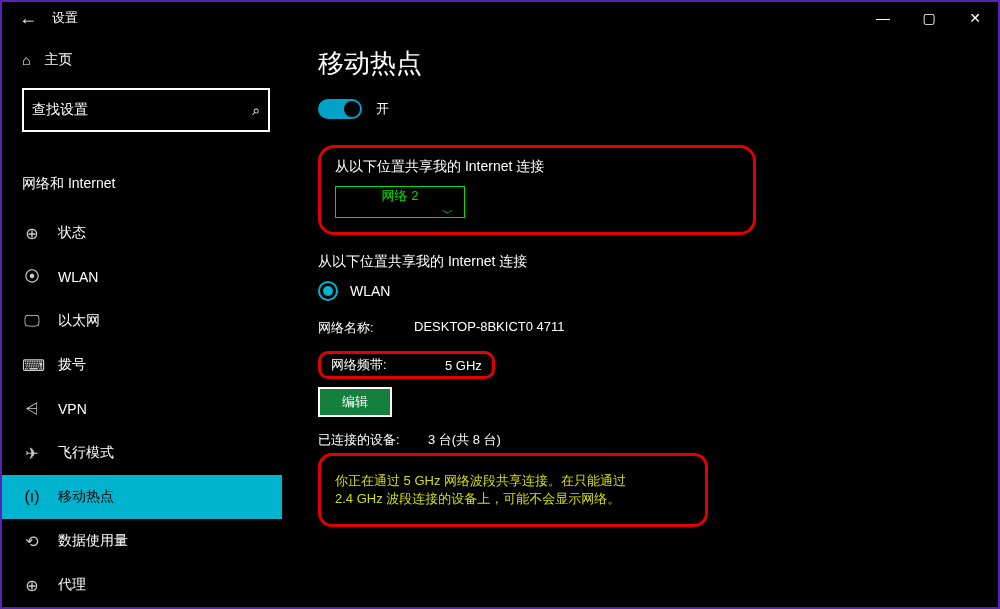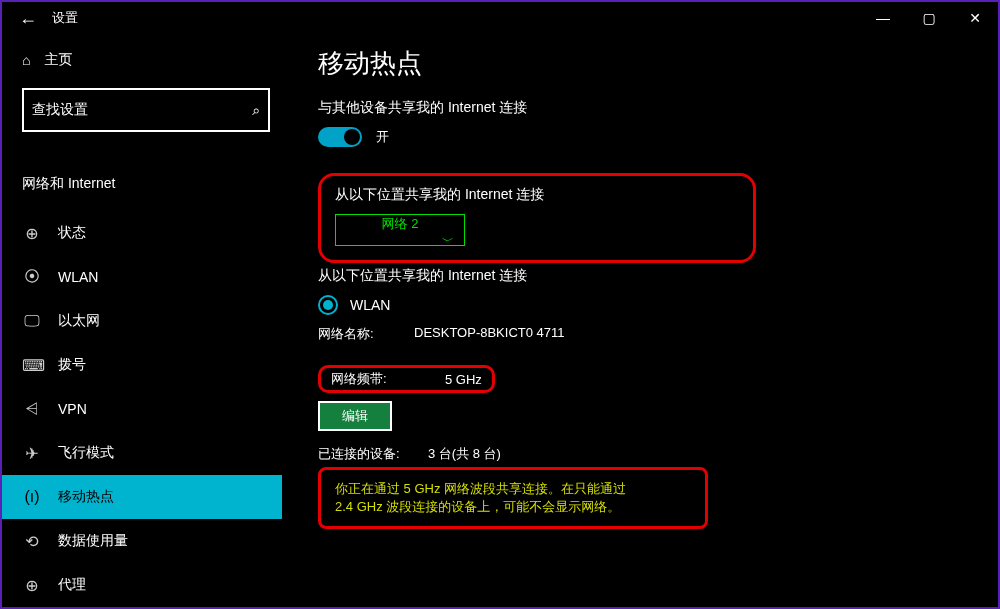--- a/index.html
+++ b/index.html
@@ -70,26 +70,26 @@
   .label { font-size: 14px; margin-bottom: 10px;}
   .toggle-row { display:flex; align-items:center; gap:14px; margin-bottom: 26px;}
   .toggle {
     width:44px; height:20px; border-radius:20px; background:#00a3c7;
     position:relative;
   }
   .toggle::after{
     content:""; position:absolute; right:2px; top:2px; width:16px;height:16px;
     border-radius:50%; background:#000;
   }
-  .section { margin-bottom: 4px; }
+  .section { margin-bottom: 18px; }
 
   
   .hl-red { border: 3px solid #e20000; border-radius: 16px; padding:10px 16px 14px 14px; width:438px;}
   .hl-red-inline { border:3px solid #e20000; border-radius:10px; padding:2px 10px; display:inline-flex; align-items:center;}
-  .hl-red-note { border:3px solid #e20000; border-radius:8px; padding:10px 14px; width:390px; }
+  .hl-red-note { border:3px solid #e20000; border-radius:14px; padding:16px 14px; width:390px; }
 
   .dropdown {
     margin-top:10px;
     width:130px; height:32px;
     border:1px solid #00e000;
     color:#00e000;
     display:flex; align-items:center;
     padding: 0 10px; font-size:13px;flex-direction:column;
   }
   .dropdown .chev { margin-left:auto; font-size:12px; color:#00e000;}
@@ -172,21 +172,20 @@
       </div>
       <div class="nav-item">
         <span class="icn">⊕</span>
         <span>代理</span>
       </div>
     </div>
   </div>
 
   <div class="main">
     <div class="page-title">移动热点</div>
-    <div class="label">与其他设备共享我的 Internet 连接</div>
     <div class="toggle-row">
       <div class="toggle"></div>
       <span class="small">开</span>
     </div>
 
     <div class="hl-red section">
       <div class="label" style="margin-bottom:0">从以下位置共享我的 Internet 连接</div>
       <div class="dropdown">
         <span>网络 2</span>
         <span class="chev">﹀</span>
@@ -199,21 +198,21 @@
         <span class="radio on"></span>
         <span>WLAN</span>
       </div>
     </div>
 
     <div class="section" style="margin-bottom:10px;">
       <div class="kv-row">
         <span class="k">网络名称:</span>
         <span class="v">DESKTOP-8BKICT0 4711</span>
       </div>
-      <div class="hl-red-inline kv-band" style="margin-top:18px;">
+      <div class="hl-red-inline kv-band" style="margin-top:10px;">
         <span class="k" style="width:92px">网络频带:</span>
         <span class="v" style="margin-left:22px">5 GHz</span>
       </div>
       <div>
         <button class="edit-btn">编辑</button>
       </div>
     </div>
 
     <div class="kv-row" style="margin-top:14px;">
       <span class="k" style="width:110px">已连接的设备:</span>

